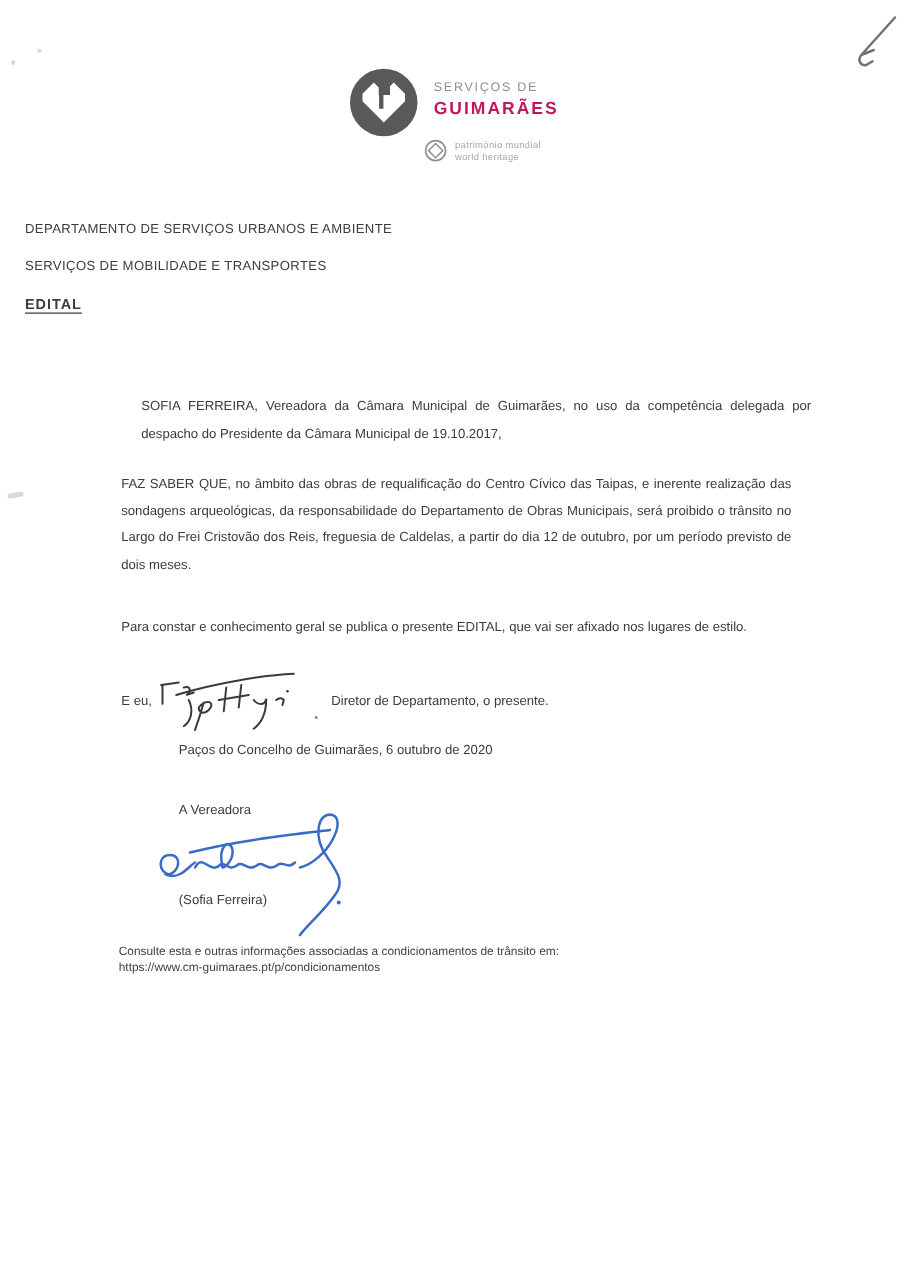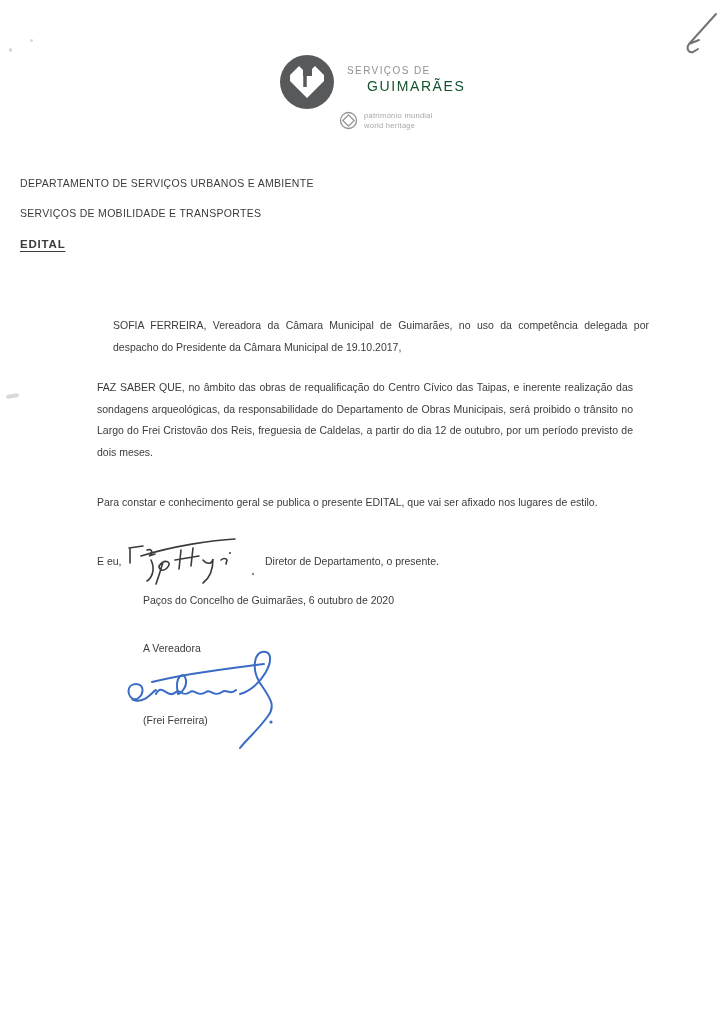--- a/index.html
+++ b/index.html
@@ -16,21 +16,21 @@
   .speck{position:absolute;border-radius:50%;background:#d8d8d8;}
   .speck1{left:30px;top:39px;width:3px;height:3px;}
   .speck2{left:9px;top:48px;width:3px;height:4px;background:#d2d2d2;}
   .smudge{position:absolute;left:6px;top:394px;width:13px;height:4px;background:#d9d9d9;border-radius:2px;transform:rotate(-10deg);}
   .pen-mark{position:absolute;left:672px;top:8px;}
 
   
   .logo-circle{position:absolute;left:279px;top:54px;}
   .logo-text{position:absolute;left:347px;top:65px;}
   .org1{font-size:10px;letter-spacing:1.4px;color:#8e9093;}
-  .org2{font-size:14px;font-weight:normal;letter-spacing:1.6px;color:#14532d;margin-top:2px;margin-left:20px;}
+  .org2{font-size:14px;font-weight:bold;letter-spacing:1.6px;color:#be185d;margin-top:2px;}
   .heritage-icon{position:absolute;left:339px;top:111px;}
   .heritage-text{position:absolute;left:364px;top:111px;font-size:7.5px;line-height:9.5px;color:#a4a6a9;letter-spacing:0.3px;}
 
   
   .hdr{position:absolute;left:0;width:100%;text-align:left;font-size:10.5px;line-height:21.5px;letter-spacing:0.3px;padding-left:20px;}
   .hdr-department{top:173px;}
   .hdr-division{top:203px;}
   .doc-title{top:234px;font-size:11.5px;font-weight:bold;letter-spacing:0.8px;text-decoration:underline;text-underline-offset:3px;}
 
   
@@ -119,16 +119,20 @@
   <svg class="sig-blue" width="175" height="105" viewBox="0 0 175 105">
     <g fill="none" stroke-width="2" stroke-linecap="round" stroke="#3a6cc5">
       <path d="M14,52 C4,50 4,36 14,36 C24,36 22,50 12,52 C22,56 30,44 34,42"></path>
       <path d="M34,46 C40,34 46,52 54,44 C58,40 60,50 68,44 C72,40 76,50 84,44 C88,40 92,50 100,44 C104,40 108,48 114,42"></path>
       <path d="M56,46 C52,28 62,22 64,32 C65,40 58,46 56,46"></path>
       <path d="M30,34 C70,24 110,20 142,16"></path>
       <path d="M118,46 C140,40 156,8 144,4 C132,1 128,22 140,38 C148,50 154,58 146,68 C136,82 124,92 118,100"></path>
     </g>
     <circle cx="149" cy="74" r="1.6" fill="#3a6cc5"></circle>
   </svg>
-  <div class="sig-name">(Frei Ferreira)</div>
+  <div class="sig-name">(Sofia Ferreira)</div>
 
+  <div class="footer">
+    <div>Consulte esta e outras informações associadas a condicionamentos de trânsito em:</div>
+    <div>https://www.cm-guimaraes.pt/p/condicionamentos</div>
+  </div>
 
 </div>
 
 </body></html>

